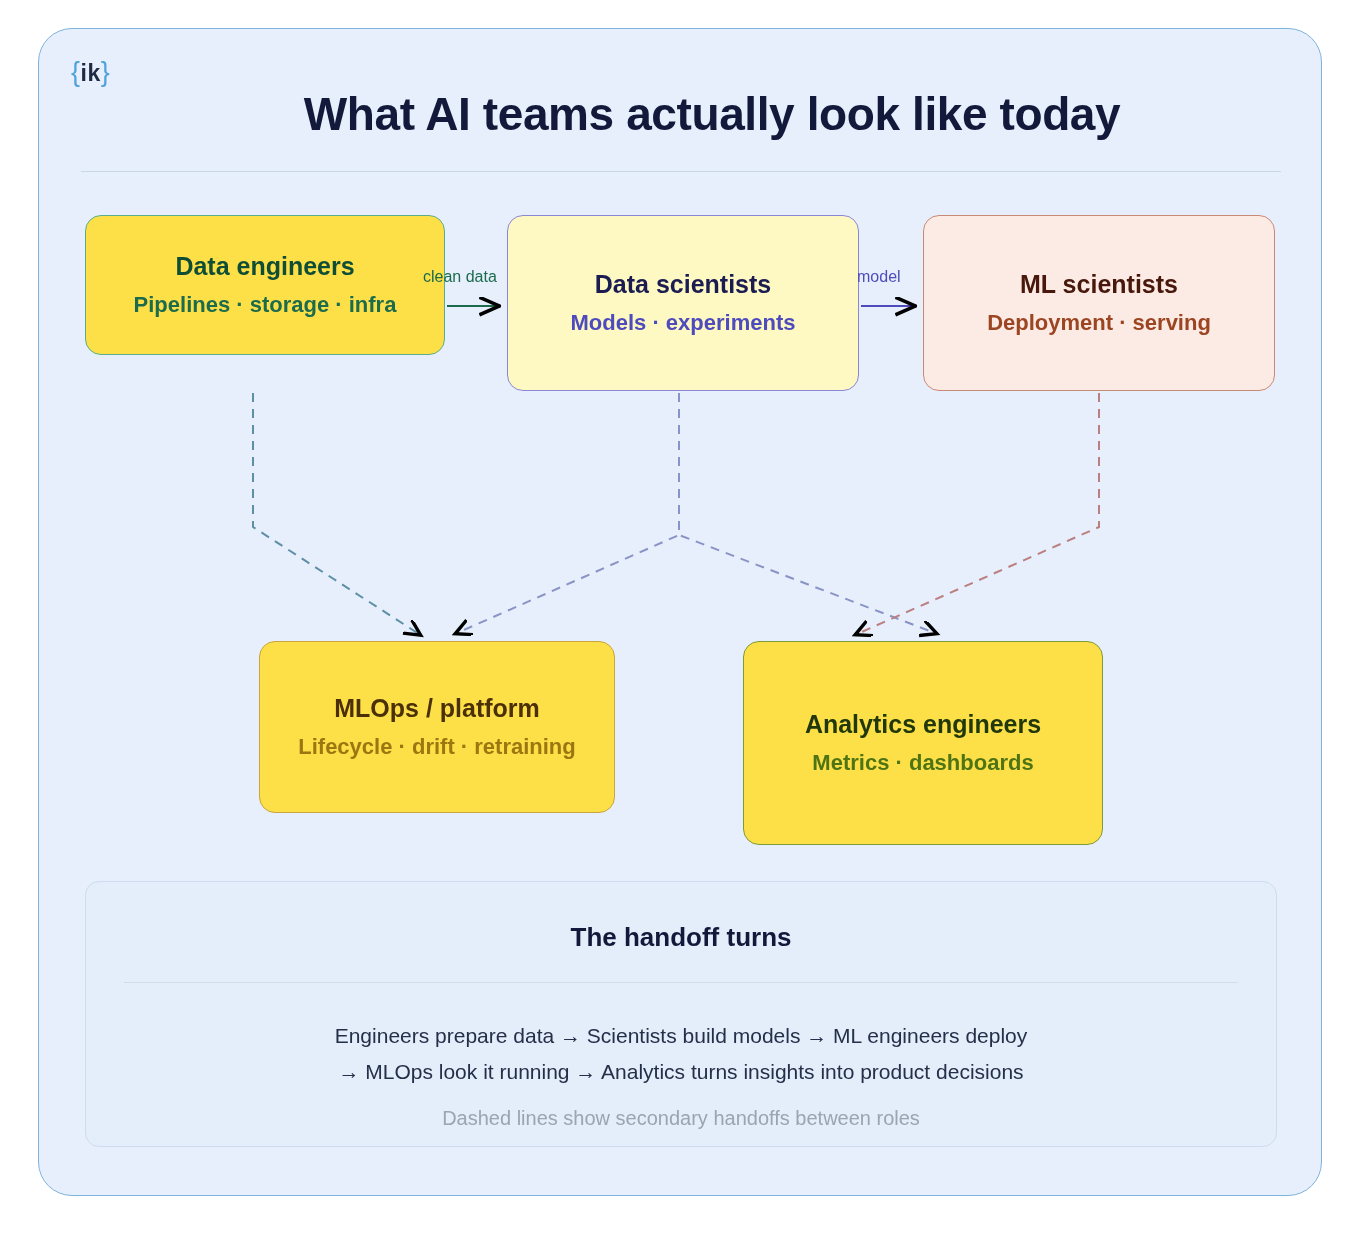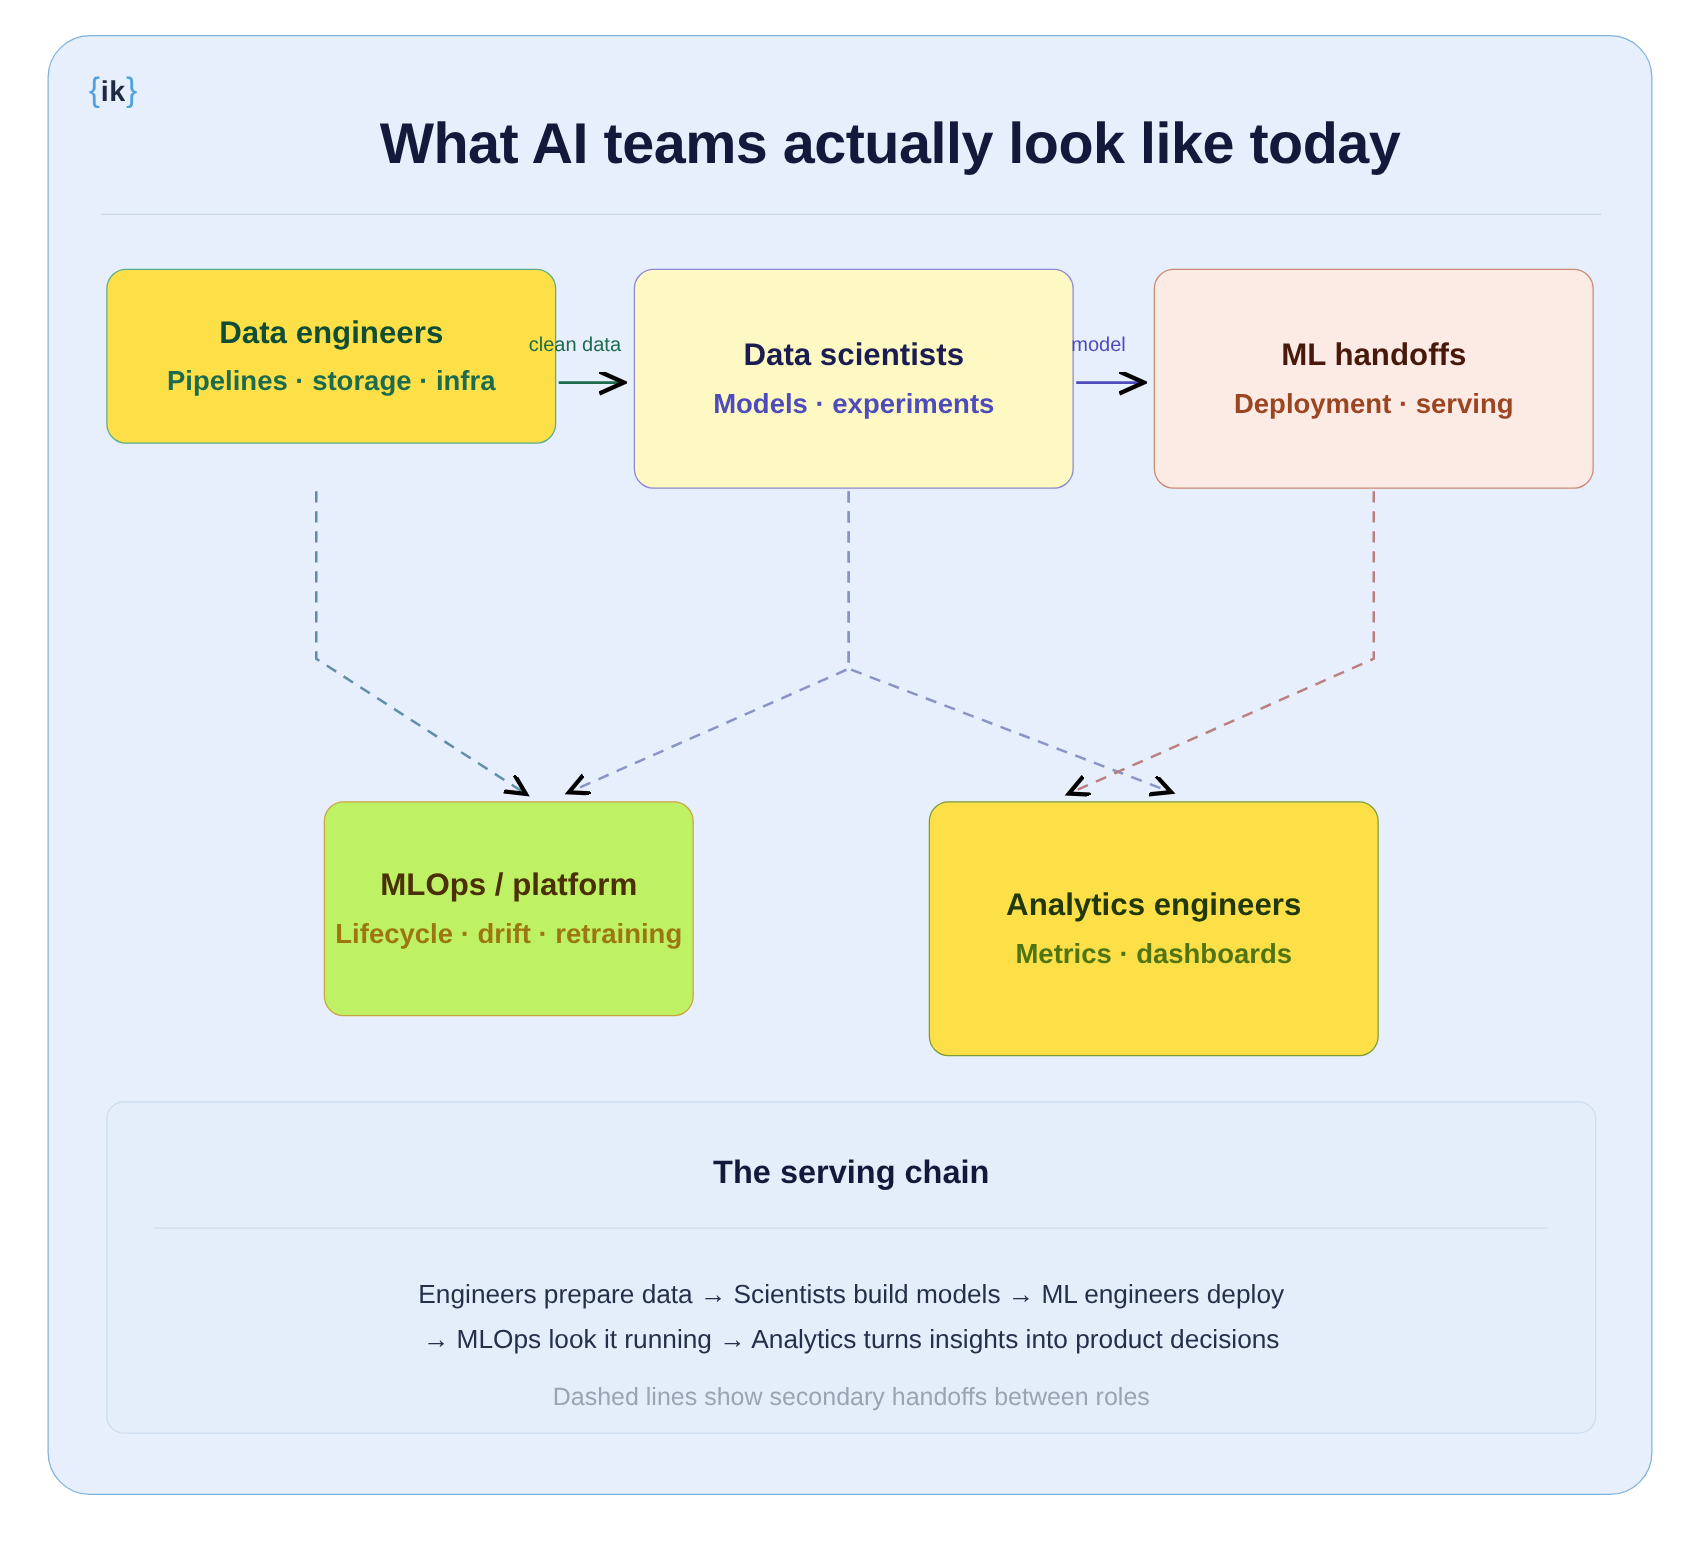--- a/index.html
+++ b/index.html
@@ -110,22 +110,22 @@
   #node-ds { left: 468px; top: 186px; width: 352px; height: 176px;
              background: #fef9c3; border: 1.5px solid #8c86d6; }
   #node-ds .n-title { color: #1b1c52; }
   #node-ds .n-sub   { color: #4e4bbd; }
 
   #node-ml { left: 884px; top: 186px; width: 352px; height: 176px;
              background: #fcebe4; border: 1.5px solid #c98a75; }
   #node-ml .n-title { color: #48180c; }
   #node-ml .n-sub   { color: #9c4522; }
 
-  #node-ops { left: 220px; top: 612px; width: 296px; height: 172px;
-              background: #bef264; border: 1.5px solid #c9a43f; }
+  #node-ops { left: 220px; top: 612px; width: 356px; height: 172px;
+              background: #fde047; border: 1.5px solid #c9a43f; }
   #node-ops .n-title { color: #4a2f07; }
   #node-ops .n-sub   { color: #9c7711; }
 
   #node-an { left: 704px; top: 612px; width: 360px; height: 204px;
              background: #fde047; border: 1.5px solid #7d9b3b; }
   #node-an .n-title { color: #20380a; }
   #node-an .n-sub   { color: #4f7414; }
 
   
   .edge-label {
@@ -227,41 +227,41 @@
         <div class="n-title">Data engineers</div>
         <div class="n-sub">Pipelines · storage · infra</div>
       </div>
 
       <div class="node" id="node-ds">
         <div class="n-title">Data scientists</div>
         <div class="n-sub">Models · experiments</div>
       </div>
 
       <div class="node" id="node-ml">
-        <div class="n-title">ML handoffs</div>
+        <div class="n-title">ML scientists</div>
         <div class="n-sub">Deployment · serving</div>
       </div>
 
       <div class="node" id="node-ops">
         <div class="n-title">MLOps / platform</div>
         <div class="n-sub">Lifecycle · drift · retraining</div>
       </div>
 
       <div class="node" id="node-an">
         <div class="n-title">Analytics engineers</div>
         <div class="n-sub">Metrics · dashboards</div>
       </div>
 
       <div class="edge-label" id="lbl-clean">clean data</div>
       <div class="edge-label" id="lbl-model">model</div>
 
     </div>
 
     <div class="panel">
-      <div class="panel-title">The serving chain</div>
+      <div class="panel-title">The handoff turns</div>
       <div class="panel-rule"></div>
       <div class="panel-line" id="panel-l1">Engineers prepare data → Scientists build models → ML engineers deploy</div>
       <div class="panel-line" id="panel-l2">→ MLOps look it running → Analytics turns insights into product decisions</div>
       <div class="panel-note">Dashed lines show secondary handoffs between roles</div>
     </div>
 
   </div>
 </div>
 
 </body></html>

